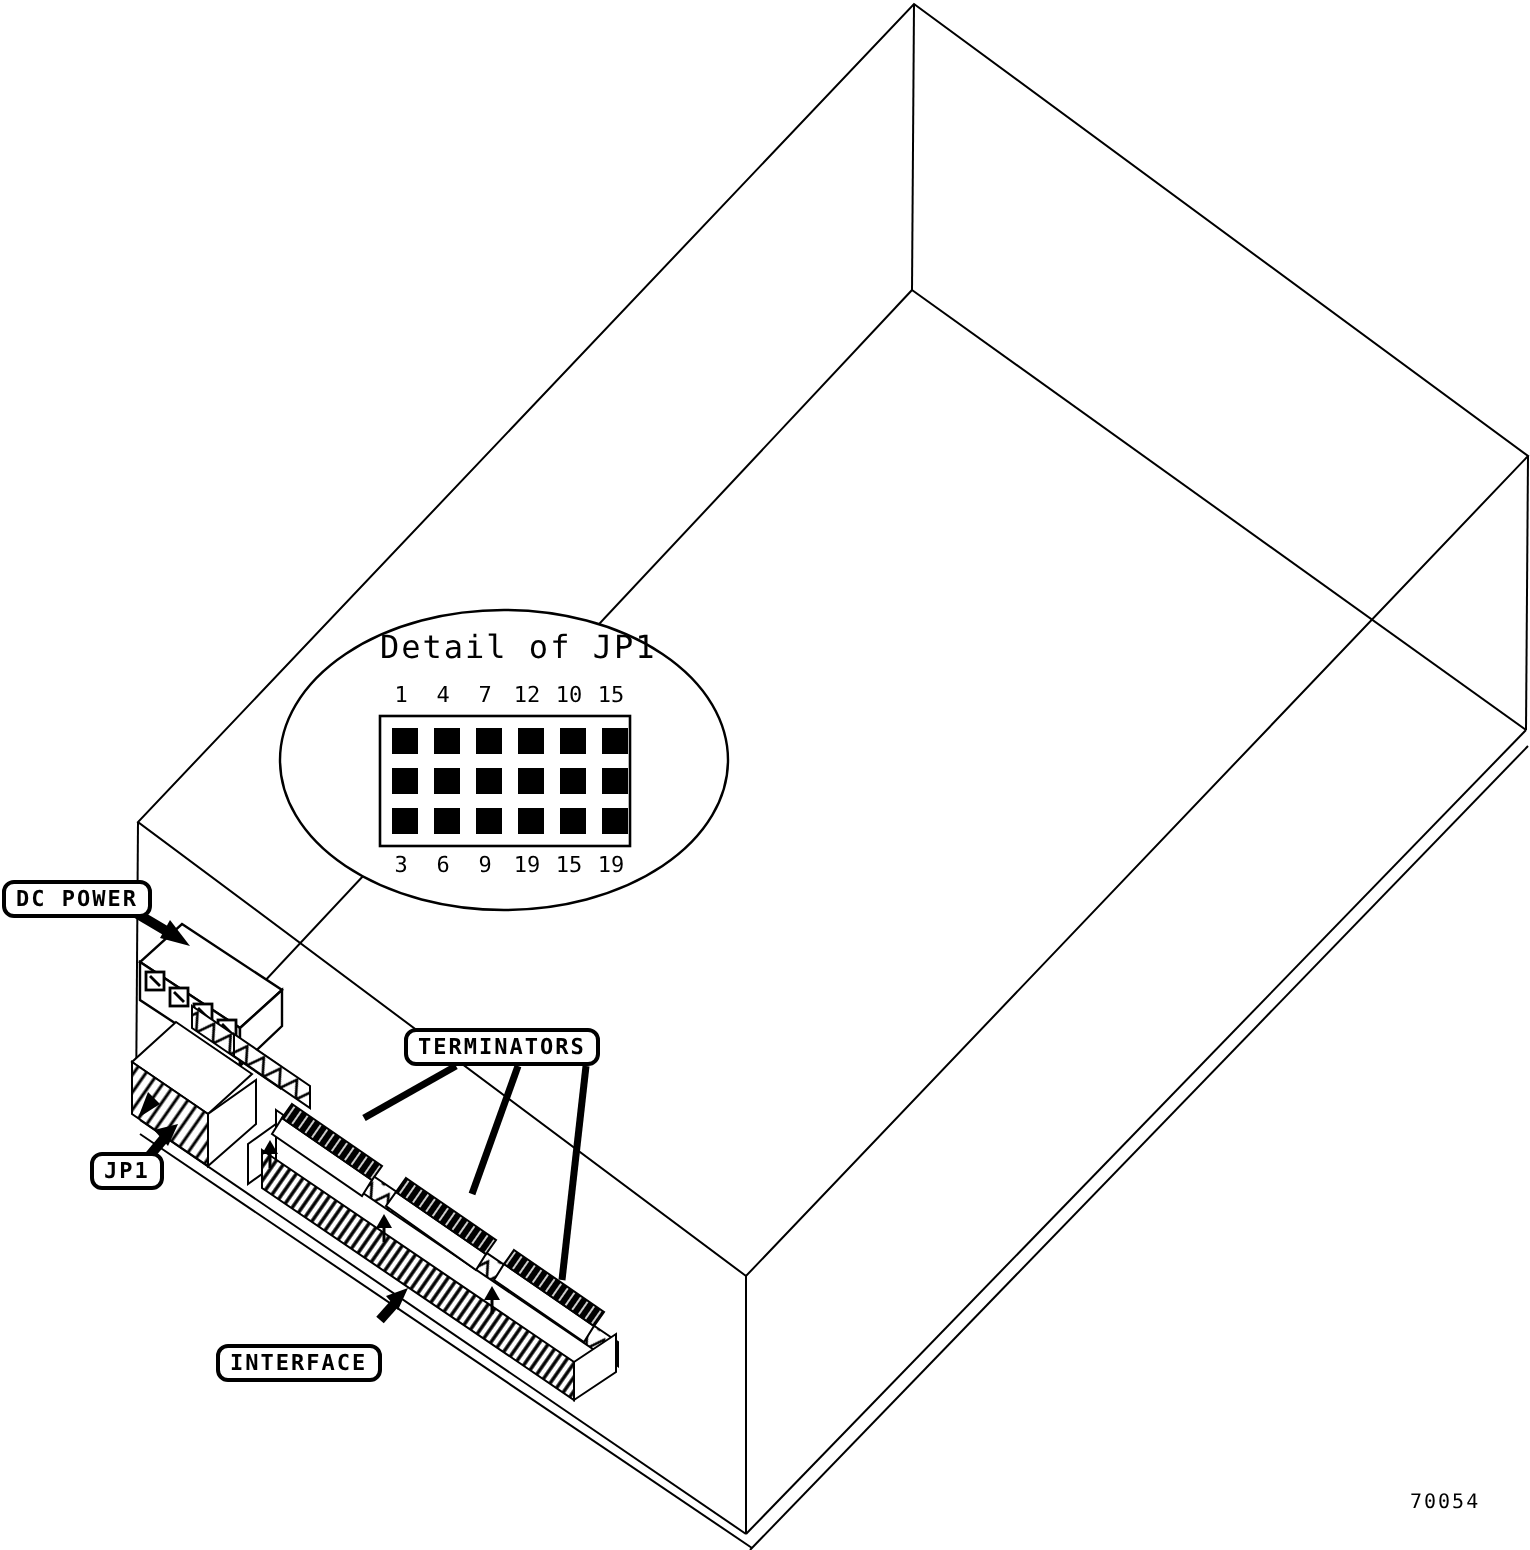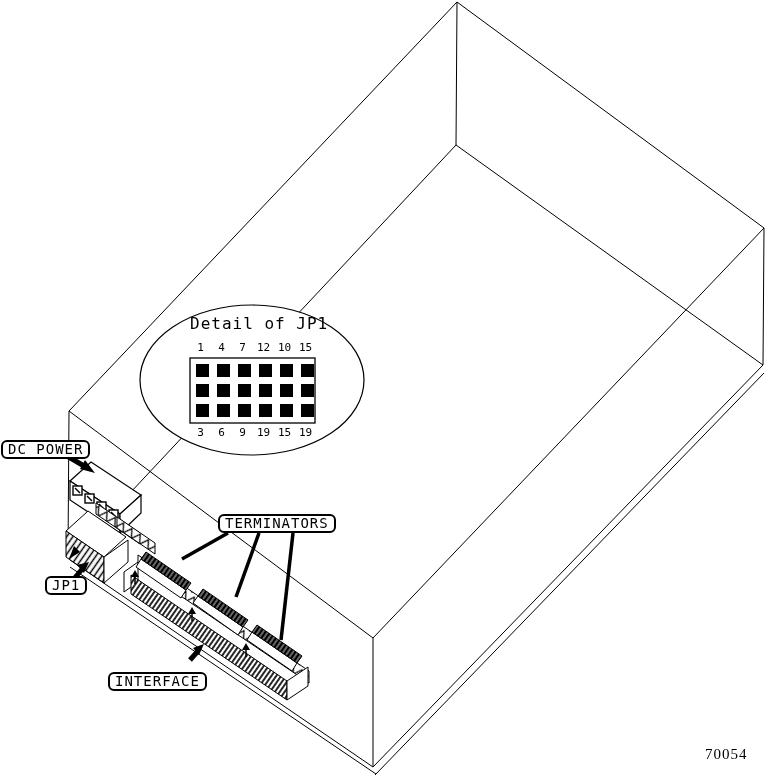--- a/index.html
+++ b/index.html
@@ -1,28 +1,28 @@
 <!DOCTYPE html>
 <html><head>
 <meta charset="utf-8">
 <style>
   html,body{margin:0;padding:0;background:#fff;}
   #stage{position:relative;width:765px;height:775px;background:#fff;overflow:hidden;
          font-family:"DejaVu Sans Mono", monospace;}
   #art{position:absolute;left:0;top:0;z-index:1;}
   .bubble{position:absolute;z-index:3;background:#fff;border:2px solid #000;border-radius:6px;
-          padding:1px 5px 1px 5px;font-size:14px;font-weight:normal;letter-spacing:1px;
+          padding:1px 5px 1px 5px;font-size:11px;font-weight:bold;letter-spacing:1px;
           line-height:13px;color:#000;white-space:nowrap;}
   .plain{position:absolute;z-index:3;color:#000;white-space:nowrap;}
   #detail-title{left:190px;top:314px;width:126px;text-align:right;font-size:16px;letter-spacing:1px;}
   .pinrow{position:absolute;z-index:3;left:190px;width:126px;display:flex;justify-content:space-between;}
   .pinrow span{width:21px;text-align:center;font-size:11px;color:#000;}
   #pinrow-top{top:341px;}
   #pinrow-bottom{top:426px;}
-  #figure-number{left:705px;top:746px;font-size:15px;letter-spacing:1px;font-family:Liberation Serif, serif;}
+  #figure-number{left:705px;top:746px;font-size:10px;letter-spacing:1px;}
 </style>
 </head>
 <body>
 
 <div id="stage">
 
 <svg id="art" width="765" height="775" viewBox="0 0 765 775">
   <defs>
     <pattern id="hatch" width="5" height="5" patternUnits="userSpaceOnUse" patternTransform="rotate(35)">
       <rect width="5" height="5" fill="#fff"></rect>
@@ -145,21 +145,21 @@
     <line x1="190" y1="660" x2="198" y2="651" stroke="#000" stroke-width="5"></line>
     <polygon points="204,644 193,648 199,655" fill="#000"></polygon>
     <line x1="228" y1="533" x2="182" y2="559" stroke="#000" stroke-width="3.5"></line>
     <line x1="259" y1="533" x2="236" y2="597" stroke="#000" stroke-width="3.5"></line>
     <line x1="293" y1="533" x2="281" y2="640" stroke="#000" stroke-width="3.5"></line>
   </g>
 </svg>
 
 <div class="bubble" style="left:1px;top:440px;">DC POWER</div>
 <div class="bubble" style="left:45px;top:576px;text-align:center;">JP1</div>
-<div class="bubble" style="left:218px;top:514px;">TERMINATORS</div>
+<div class="bubble" style="left:202px;top:514px;">TERMINATORS</div>
 <div class="bubble" style="left:108px;top:672px;">INTERFACE</div>
 
 <div class="plain" id="detail-title">Detail of JP1</div>
 
 <div class="pinrow" id="pinrow-top">
   <span>1</span>
   <span>4</span>
   <span>7</span>
   <span>12</span>
   <span>10</span>

